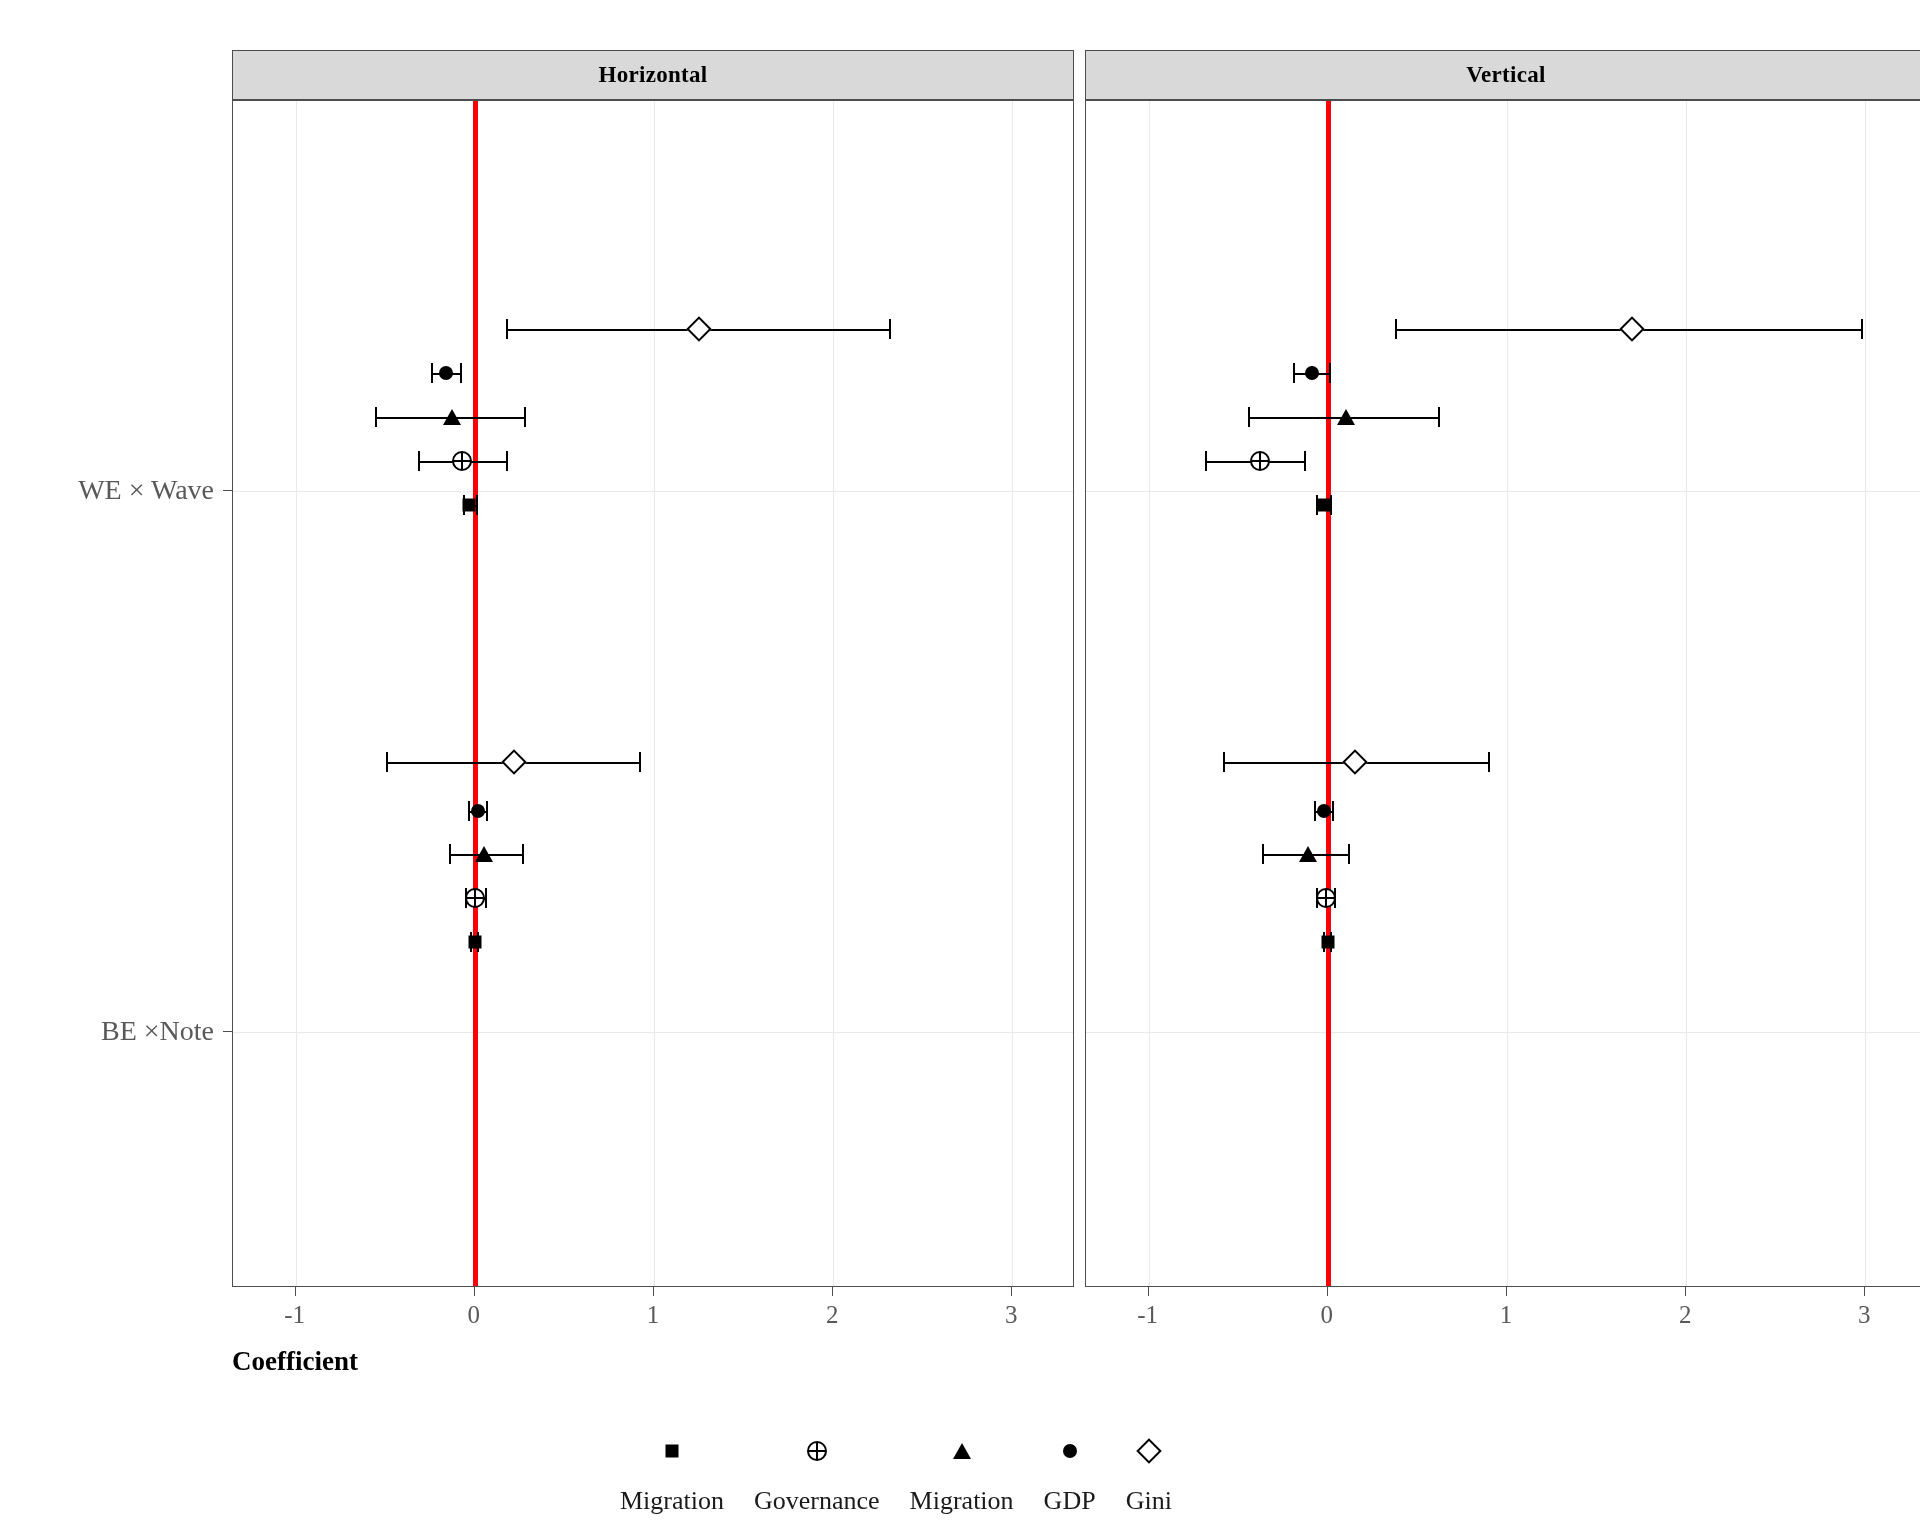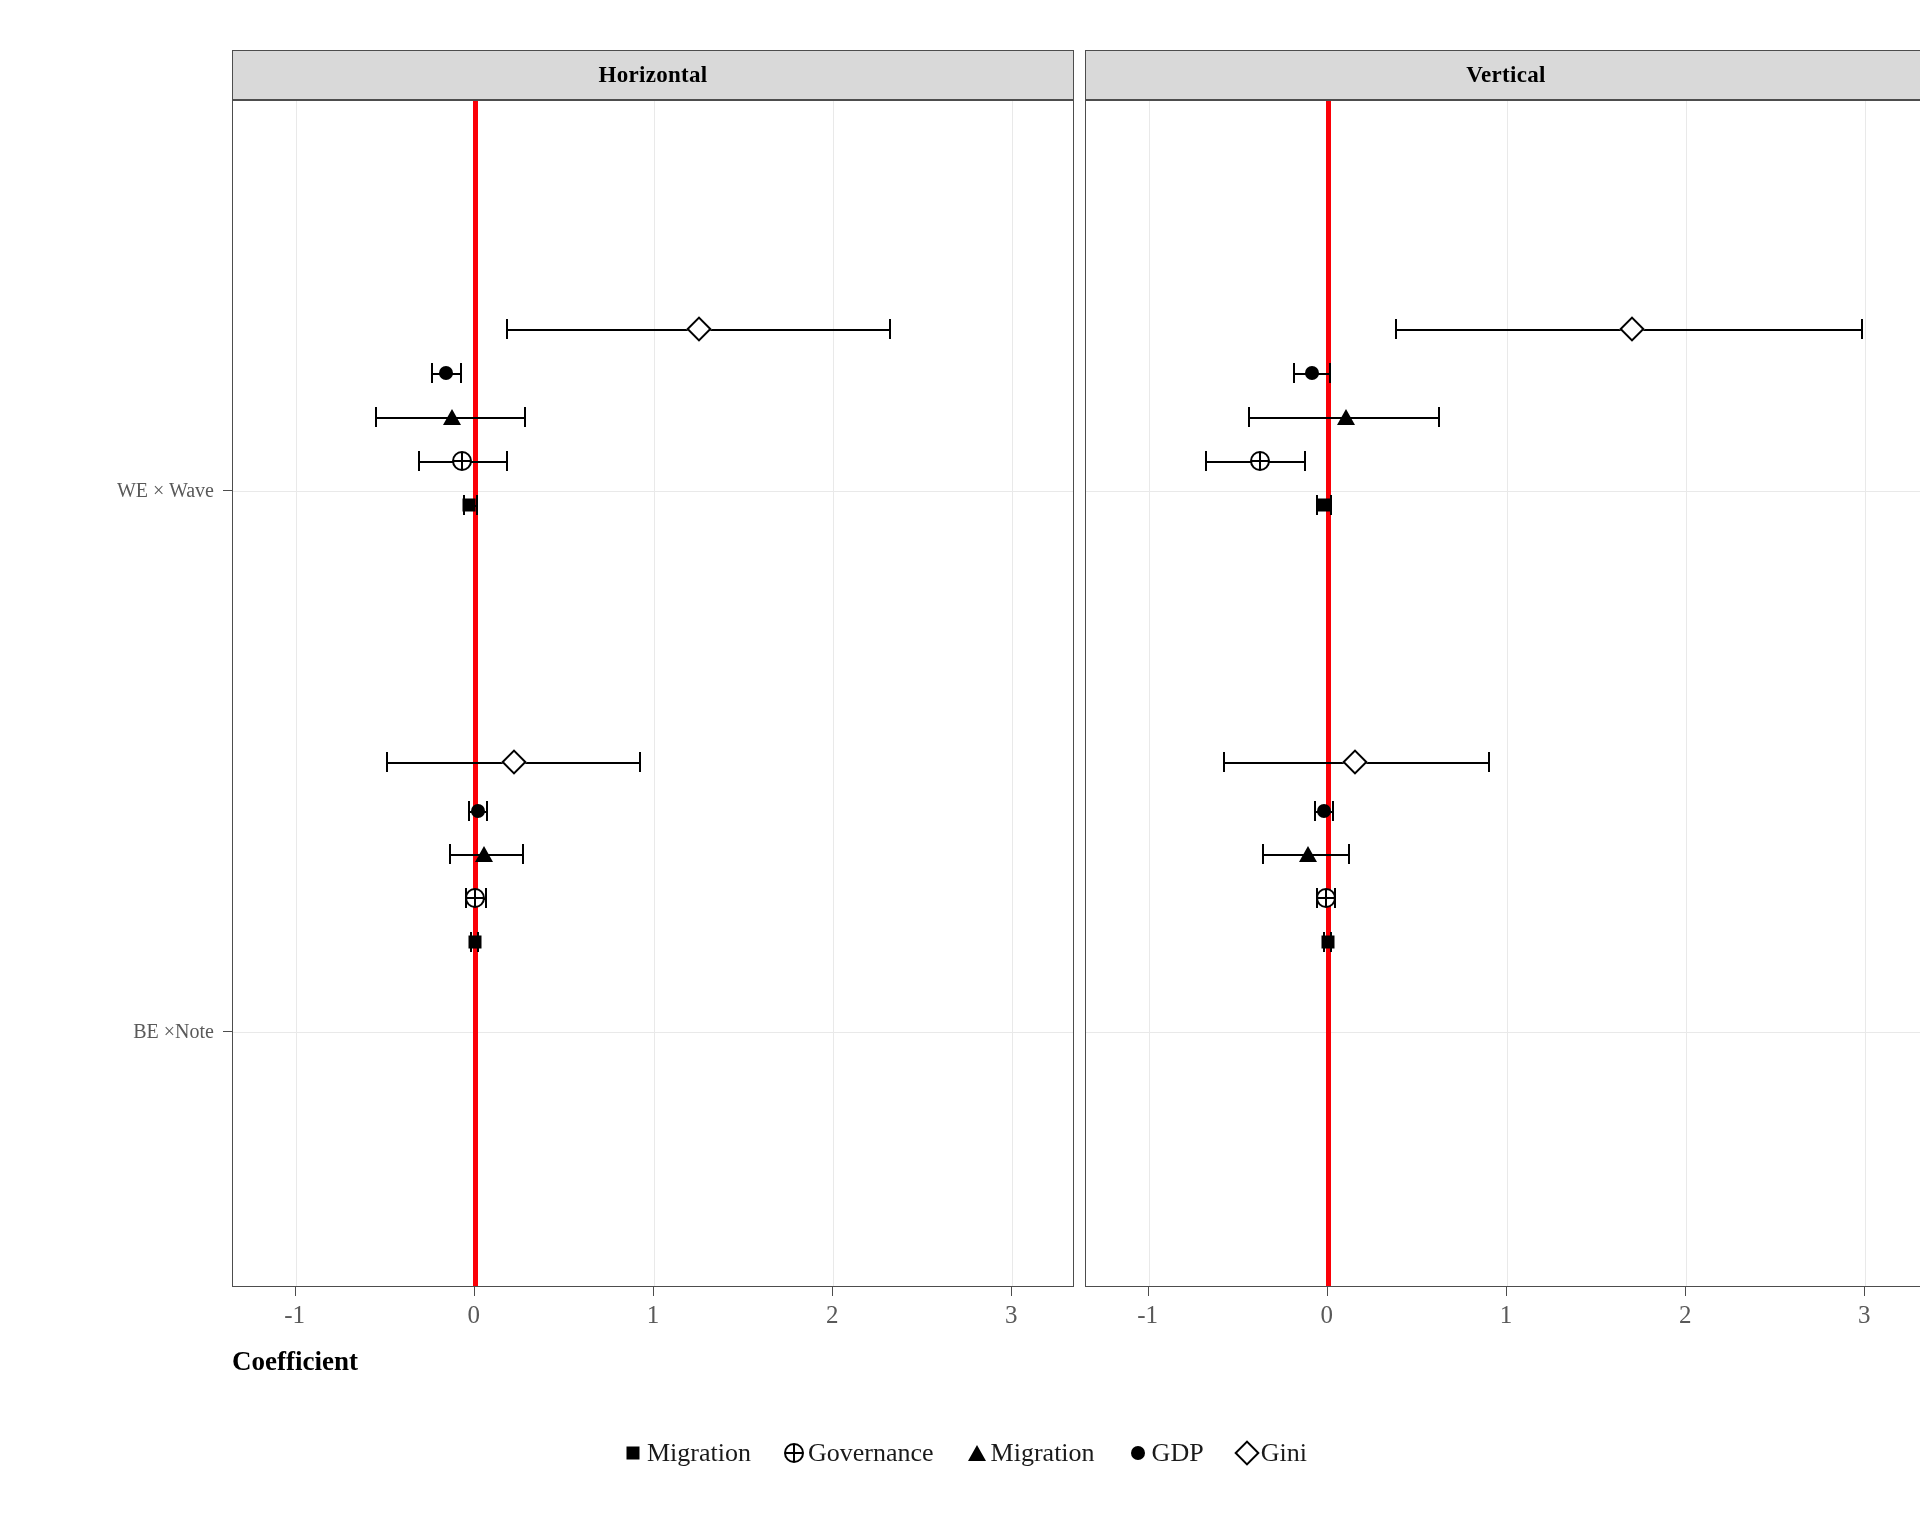--- a/index.html
+++ b/index.html
@@ -130,21 +130,21 @@
   
   .xtick-label {
     position: absolute;
     font-size: 25px;
     color: #595959;
     transform: translateX(-50%);
     white-space: nowrap;
   }
   .ytick-label {
     position: absolute;
-    font-size: 20px;
+    font-size: 28px;
     color: #595959;
     transform: translateY(-50%);
     white-space: nowrap;
     text-align: right;
   }
   .ytick-mark {
     position: absolute;
     width: 9px; height: 1px;
     background: #4d4d4d;
   }
@@ -164,22 +164,23 @@
     position: absolute;
     display: flex;
     align-items: center;
     gap: 16px;
     font-size: 26px;
     color: #1a1a1a;
   }
   .legend-item {
     display: flex;
     align-items: center;
-    gap: 1px;
+    gap: 22px;
     padding-right: 14px;
+    flex-direction: column;
   }
   .legend-key {
     width: 26px;
     height: 26px;
     position: relative;
     display: inline-block;
   }
   
   .note {
     position: absolute;

